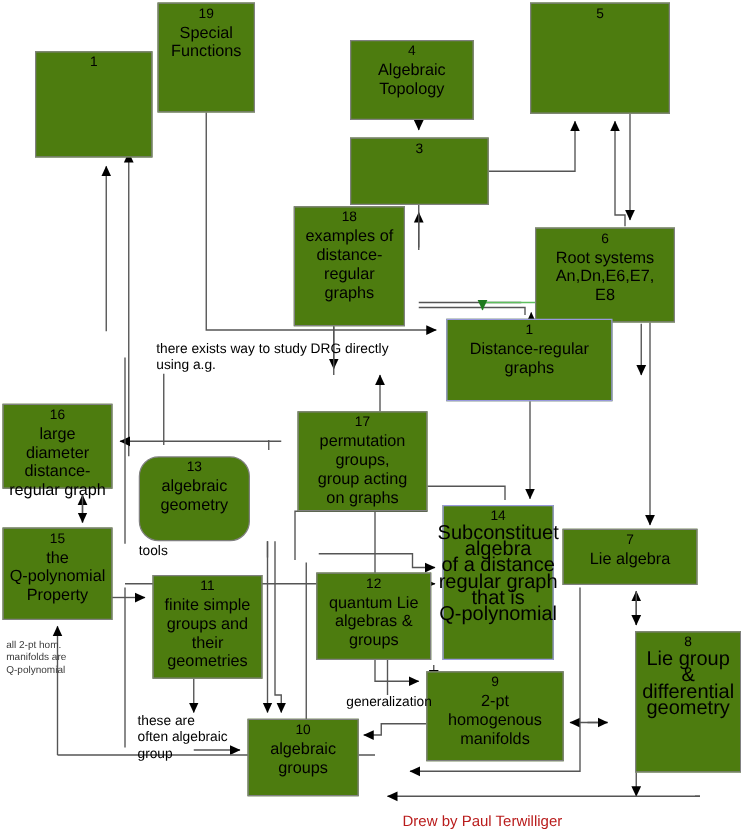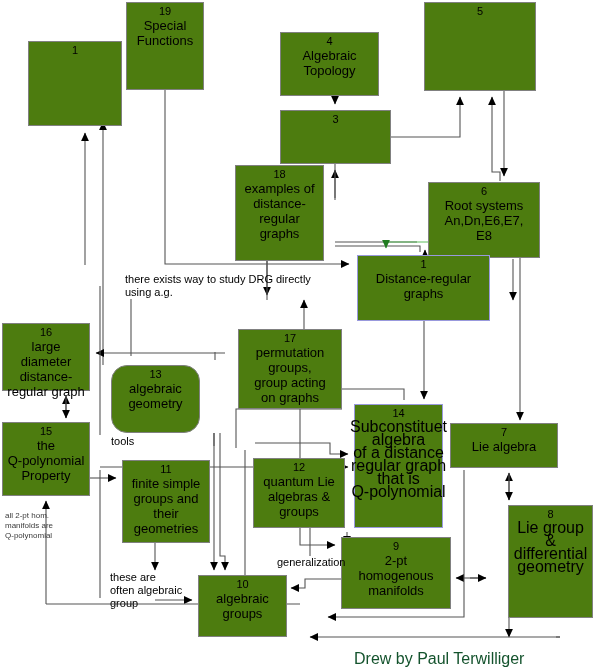--- a/index.html
+++ b/index.html
@@ -65,24 +65,23 @@
     z-index: 6;
     background: transparent;
   }
   .edge-label.tiny {
     font-size: 8px;
     line-height: 10px;
     color: #3a3a3a;
   }
   .credit {
     position: absolute;
-    font-size: 16px;
-    color: #14532d;
+    font-size: 12px;
+    color: #b91c1c;
     z-index: 6;
-    margin-left: 32px;
   }
 </style>
 </head>
 <body>
 
 <div id="canvas">
 
   <svg id="edges" viewBox="0 0 593 669" width="593" height="669">
     <defs>
       <marker id="ah" markerWidth="9" markerHeight="9" refX="8" refY="4.5" orient="auto" markerUnits="userSpaceOnUse">

